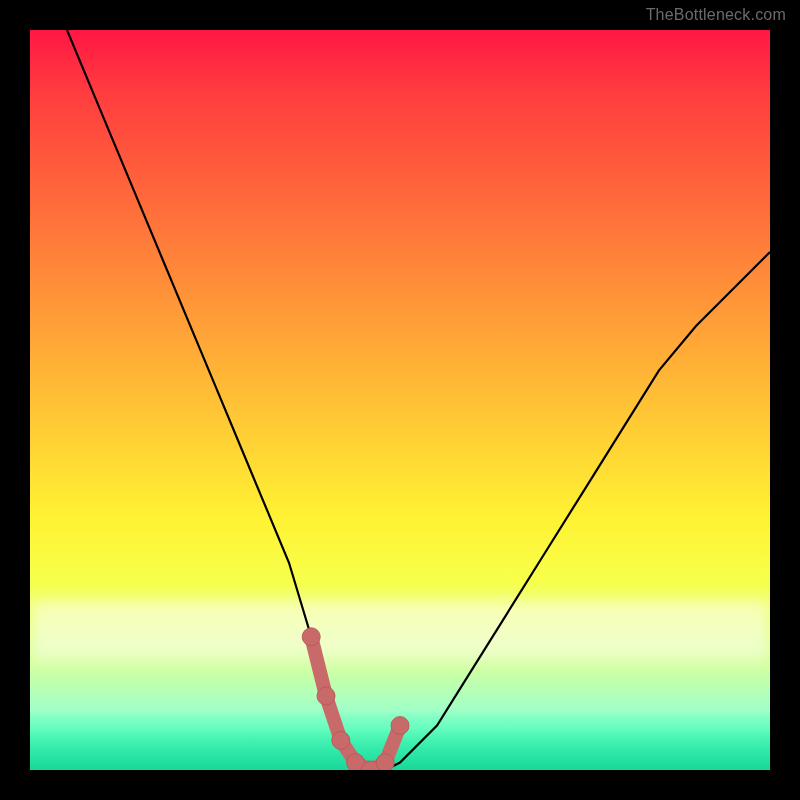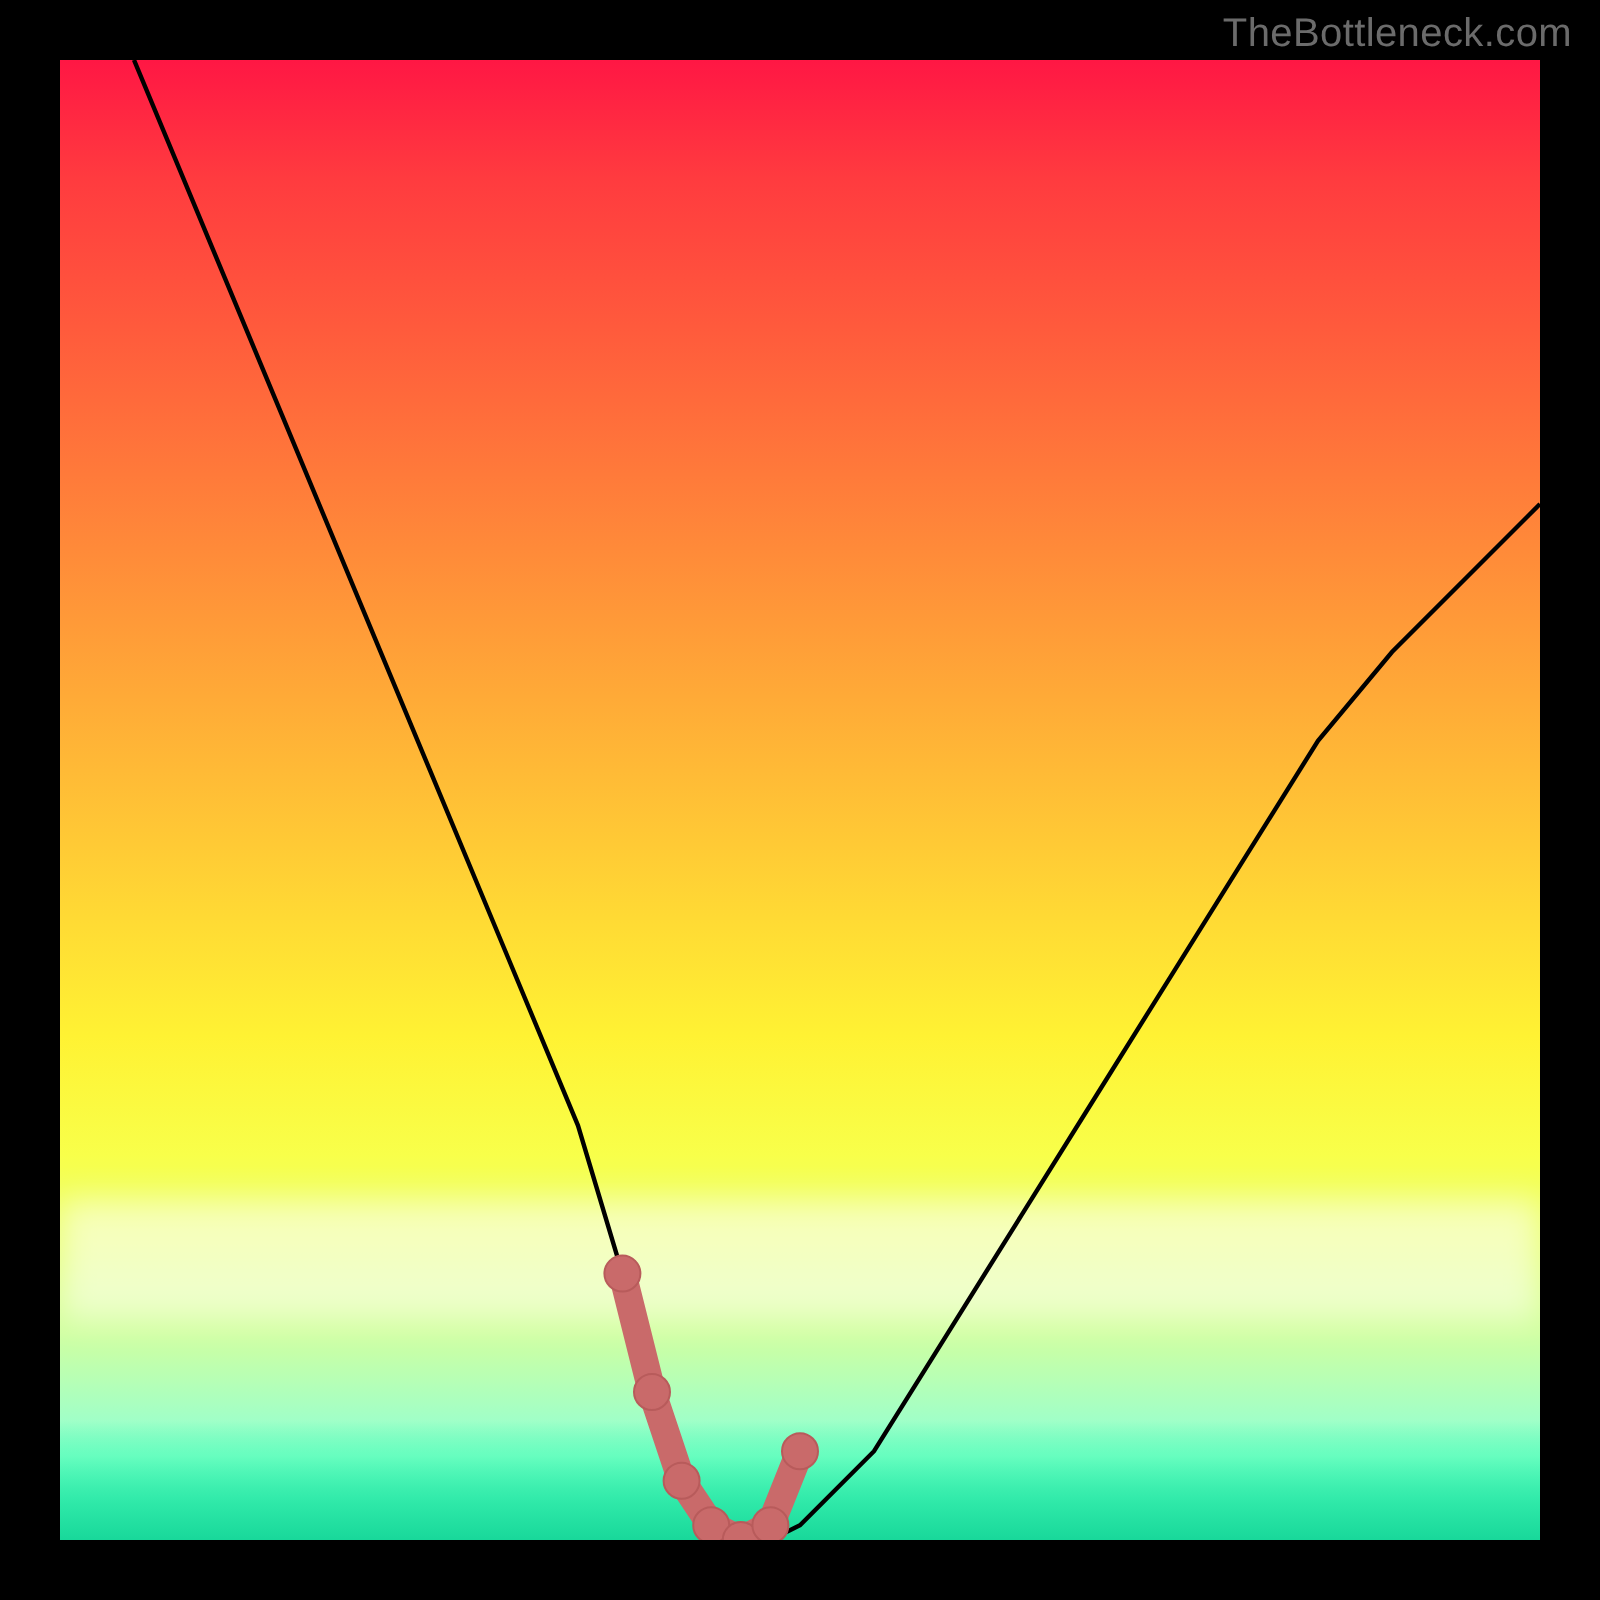--- a/index.html
+++ b/index.html
@@ -75,21 +75,21 @@
     position: absolute;
     inset: 0;
     width: 740px;
     height: 740px;
   }
   .attribution {
     position: absolute;
     top: 6px;
     right: 14px;
     color: #6b6b6b;
-    font-size: 20px;
+    font-size: 16px;
     font-weight: 500;
     letter-spacing: 0.2px;
   }
 </style>
 </head>
 <body>
 
 <div class="frame">
   <div class="attribution">TheBottleneck.com</div>
 

